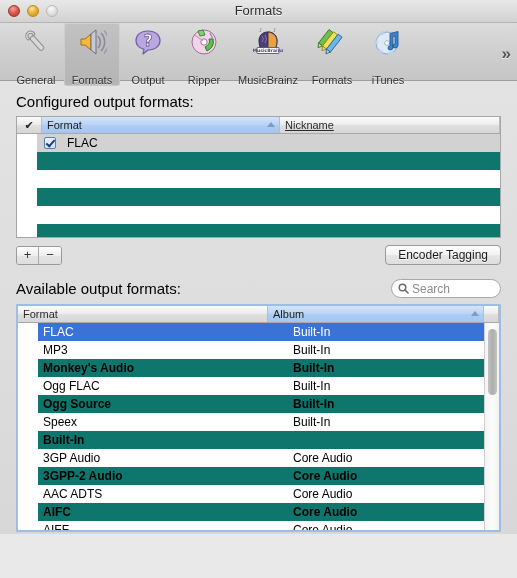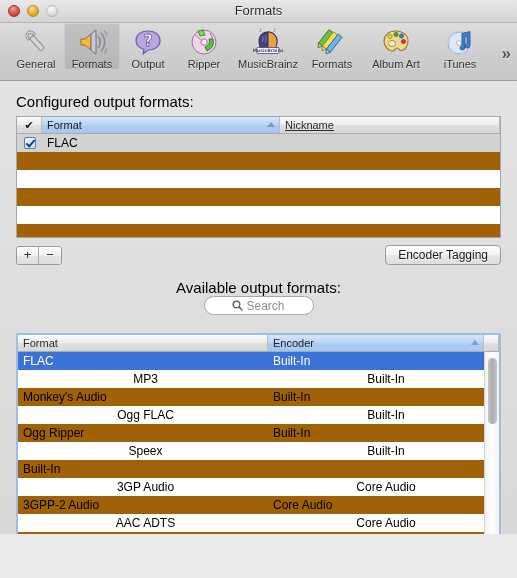--- a/index.html
+++ b/index.html
@@ -91,21 +91,21 @@
   }
   .tb-icon {
     height: 30px;
     display: flex;
     align-items: center;
     justify-content: center;
   }
   .tb-label {
     font-size: 11px;
     color: #303030;
-    margin-top: 1px;
+    margin-top: 17px;
     text-shadow: 0 1px 0 rgba(255,255,255,0.6);
     white-space: nowrap;
   }
   .tb-overflow {
     position: absolute;
     right: 6px;
     top: 22px;
     font-size: 17px;
     color: #555;
     font-weight: bold;
@@ -167,30 +167,30 @@
     border-left: 4px solid transparent;
     border-right: 4px solid transparent;
     border-bottom: 5px solid #7f9bc0;
   }
   .th.check-col {
     text-align: center;
     padding-left: 0;
   }
   .th .checkglyph { font-size: 11px; color: #222; }
 
-  .tbody { position: relative; }
+  .tbody { position: relative; padding-left: 20px; }
   .trow {
     display: flex;
     height: 18px;
     line-height: 18px;
     font-size: 12px;
     box-sizing: border-box;
   }
-  .trow.odd  { background: #ffffff; text-align: center; }
-  .trow.even { background: #a16207; }
+  .trow.odd  { background: #ffffff; }
+  .trow.even { background: #0f766e; font-weight: bold; }
   .trow.sel-gray { background: #d2d2d2; }
   .trow.sel-blue { background: #3b72d6; color: #fff; }
   .td {
     box-sizing: border-box;
     padding-left: 5px;
     overflow: hidden;
     white-space: nowrap;
   }
   .td.check-col {
     padding-left: 0;
@@ -290,34 +290,32 @@
     background: linear-gradient(to bottom, #fdfdfd 0%, #f2f2f2 48%, #e6e6e6 50%, #dedede 100%);
     box-sizing: border-box;
     text-shadow: 0 1px 0 rgba(255,255,255,0.8);
   }
 
   
   .avail-header {
     display: flex;
     align-items: center;
     justify-content: space-between;
-    margin-bottom: 18px;
-    flex-direction: column;
+    margin-bottom: 6px;
   }
   .search-field {
     display: flex;
     align-items: center;
     width: 110px;
     height: 19px;
     border: 1px solid #a8a8a8;
     border-radius: 10px;
     background: #fff;
     box-sizing: border-box;
     padding: 0 6px;
-    justify-content: center;
   }
   .search-field .magnifier {
     flex: 0 0 auto;
     margin-right: 3px;
     display: flex;
     align-items: center;
   }
   .search-placeholder {
     font-size: 12px;
     color: #8c8c8c;
@@ -414,33 +412,20 @@
             <rect x="10" y="6" width="5" height="18" fill="#f2e05a" stroke="#9a8c18" stroke-width="0.9"></rect>
             <path d="M10 24 l2.5 4 l2.5 -4 z" fill="#e8d3a8" stroke="#9a8c18" stroke-width="0.9"></path>
             <rect x="15" y="5" width="5" height="19" fill="#6fb6e8" stroke="#2a6a9a" stroke-width="0.9"></rect>
             <path d="M15 24 l2.5 4 l2.5 -4 z" fill="#e8d3a8" stroke="#2a6a9a" stroke-width="0.9"></path>
           </g>
         </svg>
       </div>
       <div class="tb-label">Formats</div>
     </div>
 
-    <div class="tb-item wide">
-      <div class="tb-icon">
-        <svg width="30" height="30" viewBox="0 0 30 30">
-          <path d="M15 4 C7 4 3 9 3 14 C3 19 7 24 12 24 C14.5 24 14 21 16 21 C18 21 18 24 21 23.5 C25 22.5 27 18 27 14 C27 8.5 22 4 15 4 Z" fill="#f3d98f" stroke="#9a7a2c" stroke-width="1.1" stroke-linejoin="round"></path>
-          <ellipse cx="11" cy="16.5" rx="3.6" ry="3" fill="#f6efd9" stroke="#9a7a2c" stroke-width="0.8"></ellipse>
-          <circle cx="9" cy="9.5" r="2.1" fill="#e8d23a" stroke="#8a7a12" stroke-width="0.7"></circle>
-          <circle cx="15" cy="7.5" r="2.1" fill="#4f9f3f" stroke="#2e6826" stroke-width="0.7"></circle>
-          <circle cx="20.5" cy="9" r="2.1" fill="#3f78c8" stroke="#26528f" stroke-width="0.7"></circle>
-          <circle cx="22.5" cy="14.5" r="2.1" fill="#cf3b32" stroke="#8e221c" stroke-width="0.7"></circle>
-        </svg>
-      </div>
-      <div class="tb-label">Album Art</div>
-    </div>
 
     <div class="tb-item">
       <div class="tb-icon">
         <svg width="30" height="30" viewBox="0 0 30 30">
           <circle cx="14" cy="16" r="11" fill="#dfe9f5" stroke="#8fa7c4" stroke-width="1"></circle>
           <circle cx="14" cy="16" r="11" fill="none" stroke="#b9d1ea" stroke-width="3" stroke-dasharray="5 6"></circle>
           <circle cx="14" cy="16" r="2.4" fill="#ffffff" stroke="#8fa7c4" stroke-width="0.8"></circle>
           <path d="M17 6.5 L25 4.5 L25 18 Q25 21 22 21 Q19.5 21 19.5 19 Q19.5 17 22 17 L22 9 L20 9.6 L20 20.5 Q20 23 17.2 23 Q15 23 15 21 Q15 19 17 19 L17 6.5 Z" fill="#3f82c8" stroke="#255a96" stroke-width="0.9" stroke-linejoin="round"></path>
         </svg>
       </div>
@@ -506,21 +491,21 @@
         <span class="search-placeholder">Search</span>
       </div>
     </div>
 
     <div class="tablebox blue-frame" id="available-table">
       <div class="thead">
         <div class="th col-format">
           <span>Format</span>
         </div>
         <div class="th sorted col-source">
-          <span>Encoder</span>
+          <span>Album</span>
           <span class="sort-arrow"></span>
         </div>
         <div class="th col-pad"></div>
       </div>
       <div class="tbody">
 
         <div class="trow sel-blue">
           <div class="td col-format">FLAC</div>
           <div class="td col-source">Built-In</div>
         </div>
@@ -530,21 +515,21 @@
         </div>
         <div class="trow even">
           <div class="td col-format">Monkey's Audio</div>
           <div class="td col-source">Built-In</div>
         </div>
         <div class="trow odd">
           <div class="td col-format">Ogg FLAC</div>
           <div class="td col-source">Built-In</div>
         </div>
         <div class="trow even">
-          <div class="td col-format">Ogg Ripper</div>
+          <div class="td col-format">Ogg Source</div>
           <div class="td col-source">Built-In</div>
         </div>
         <div class="trow odd">
           <div class="td col-format">Speex</div>
           <div class="td col-source">Built-In</div>
         </div>
         <div class="trow even">
           <div class="td col-source">Built-In</div>
         </div>
         <div class="trow odd">

